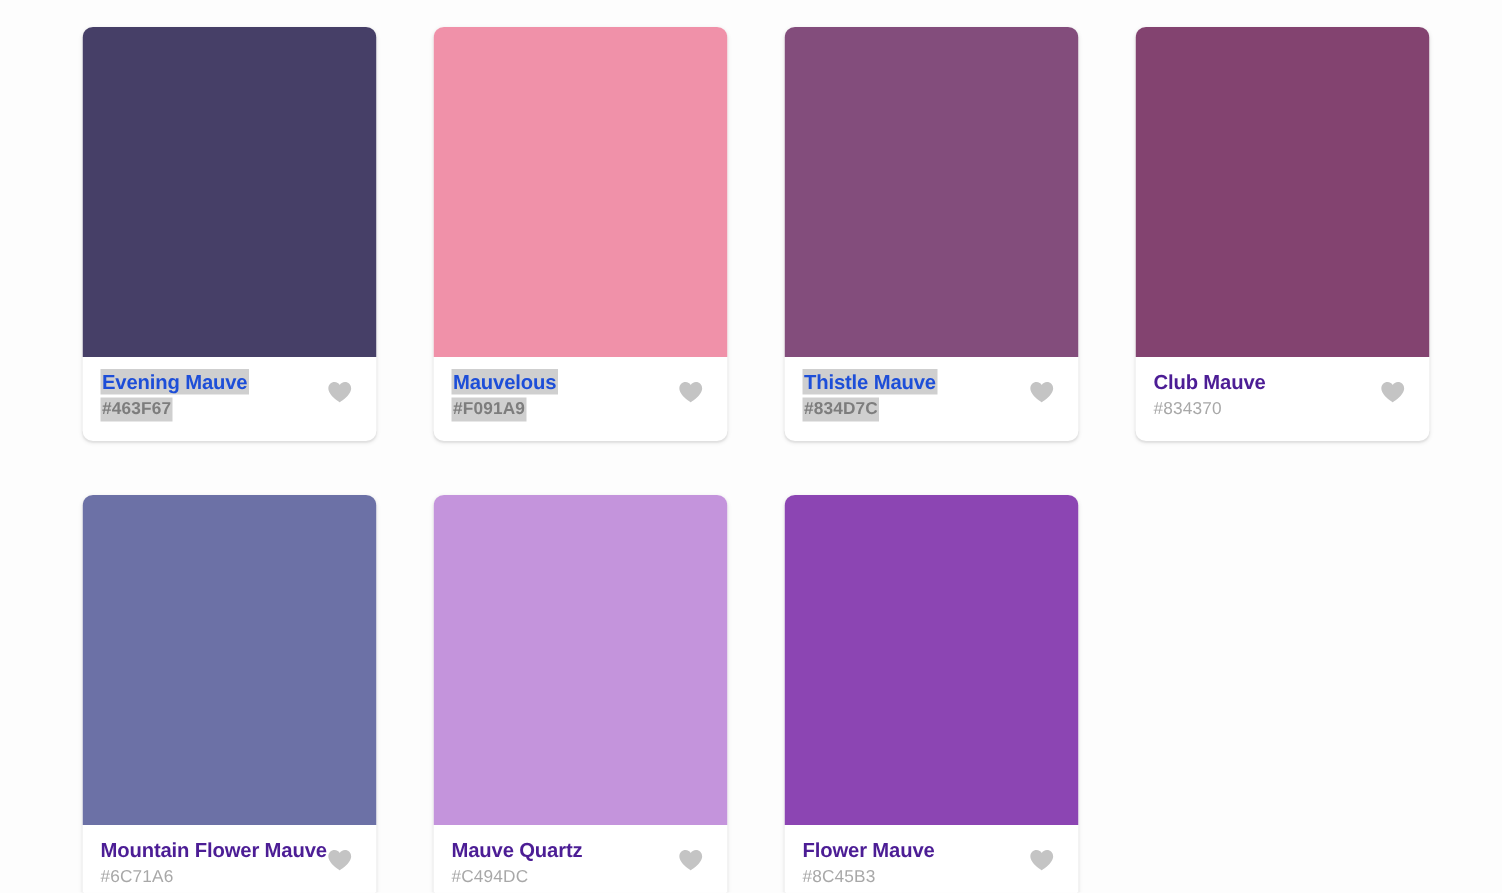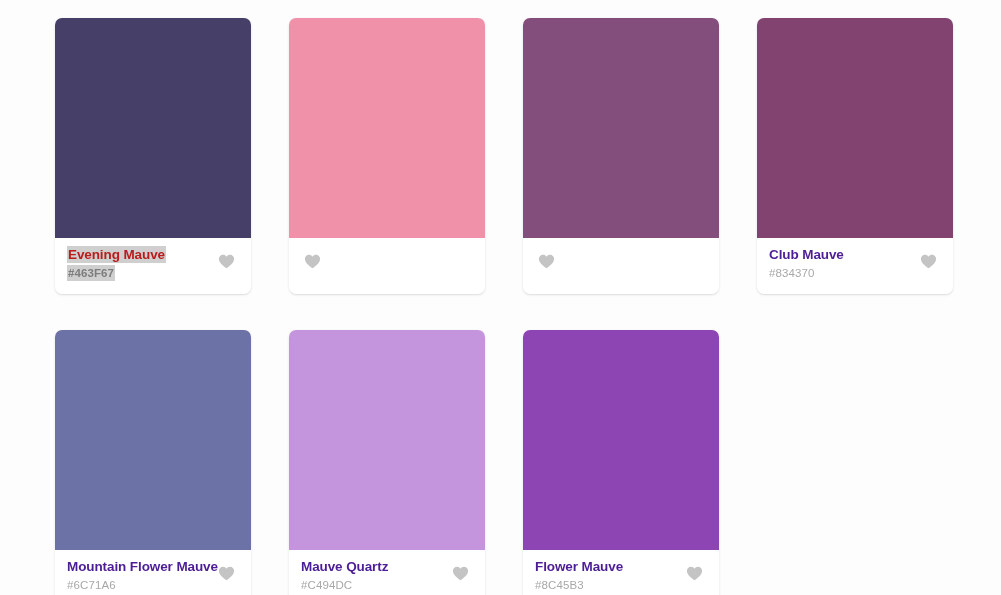--- a/index.html
+++ b/index.html
@@ -71,21 +71,21 @@
     line-height: 16px;
     margin-top: 2px;
     white-space: nowrap;
     letter-spacing: 0.1px;
   }
 
   
   .selected .color-name,
   .selected .color-hex {
     background: #cfcfcf;
-    color: #b91c1c;
+    color: #1d4ed8;
     padding: 0 1px;
   }
   .selected .color-hex { color: #7d7d7d; font-weight: bold; }
 
   .fav-btn {
     flex: 0 0 auto;
     width: 22px;
     height: 22px;
     margin-top: 4px;
     margin-right: 2px;
@@ -115,32 +115,40 @@
           <svg width="17" height="15" viewBox="0 0 17 15" aria-hidden="true">
             <path d="M8.5 14.2 C8.5 14.2 0.9 9.6 0.9 5.0 C0.9 2.4 2.8 0.7 5.0 0.7 C6.6 0.7 7.9 1.6 8.5 2.7 C9.1 1.6 10.4 0.7 12.0 0.7 C14.2 0.7 16.1 2.4 16.1 5.0 C16.1 9.6 8.5 14.2 8.5 14.2 Z" fill="#C4C4C4"></path>
           </svg>
         </span>
       </button>
     </div>
   </div>
     <div class="card selected">
     <div class="swatch" style="background: rgb(240, 145, 169);"></div>
     <div class="card-footer">
+      <div class="meta">
+        <span class="color-name">Mauvelous</span>
+        <span class="color-hex">#F091A9</span>
+      </div>
       <button class="fav-btn">
         <span>
           <svg width="17" height="15" viewBox="0 0 17 15" aria-hidden="true">
             <path d="M8.5 14.2 C8.5 14.2 0.9 9.6 0.9 5.0 C0.9 2.4 2.8 0.7 5.0 0.7 C6.6 0.7 7.9 1.6 8.5 2.7 C9.1 1.6 10.4 0.7 12.0 0.7 C14.2 0.7 16.1 2.4 16.1 5.0 C16.1 9.6 8.5 14.2 8.5 14.2 Z" fill="#C4C4C4"></path>
           </svg>
         </span>
       </button>
     </div>
   </div>
     <div class="card selected">
     <div class="swatch" style="background: rgb(131, 77, 124);"></div>
     <div class="card-footer">
+      <div class="meta">
+        <span class="color-name">Thistle Mauve</span>
+        <span class="color-hex">#834D7C</span>
+      </div>
       <button class="fav-btn">
         <span>
           <svg width="17" height="15" viewBox="0 0 17 15" aria-hidden="true">
             <path d="M8.5 14.2 C8.5 14.2 0.9 9.6 0.9 5.0 C0.9 2.4 2.8 0.7 5.0 0.7 C6.6 0.7 7.9 1.6 8.5 2.7 C9.1 1.6 10.4 0.7 12.0 0.7 C14.2 0.7 16.1 2.4 16.1 5.0 C16.1 9.6 8.5 14.2 8.5 14.2 Z" fill="#C4C4C4"></path>
           </svg>
         </span>
       </button>
     </div>
   </div>
     <div class="card">

